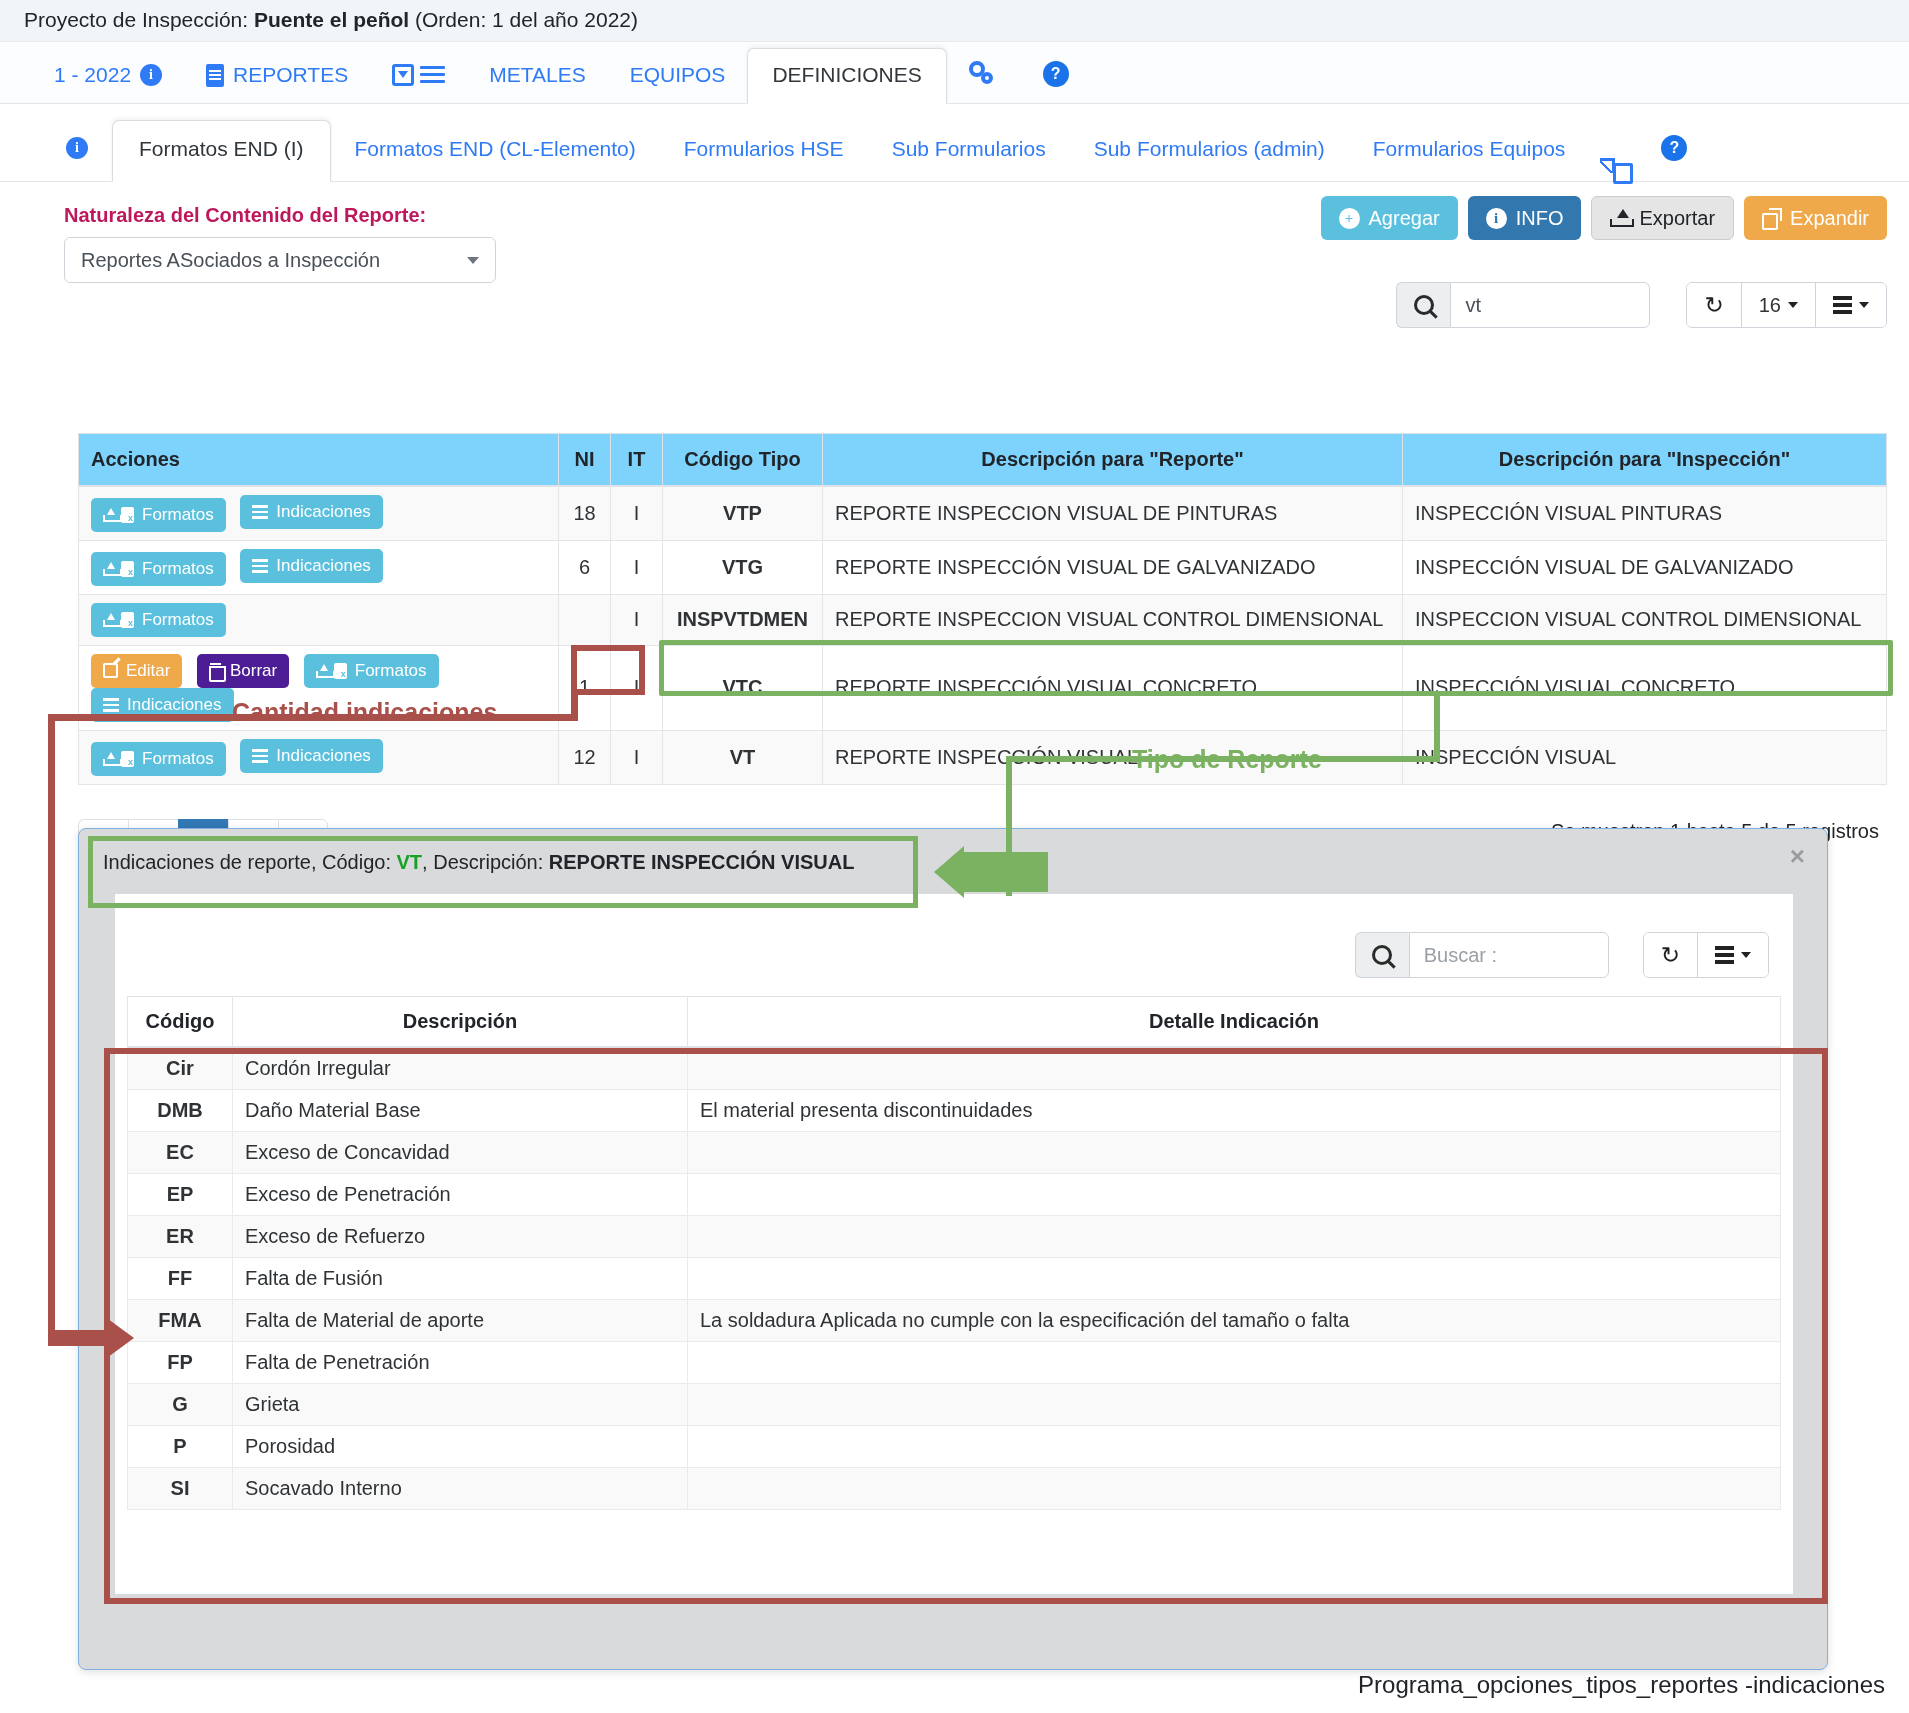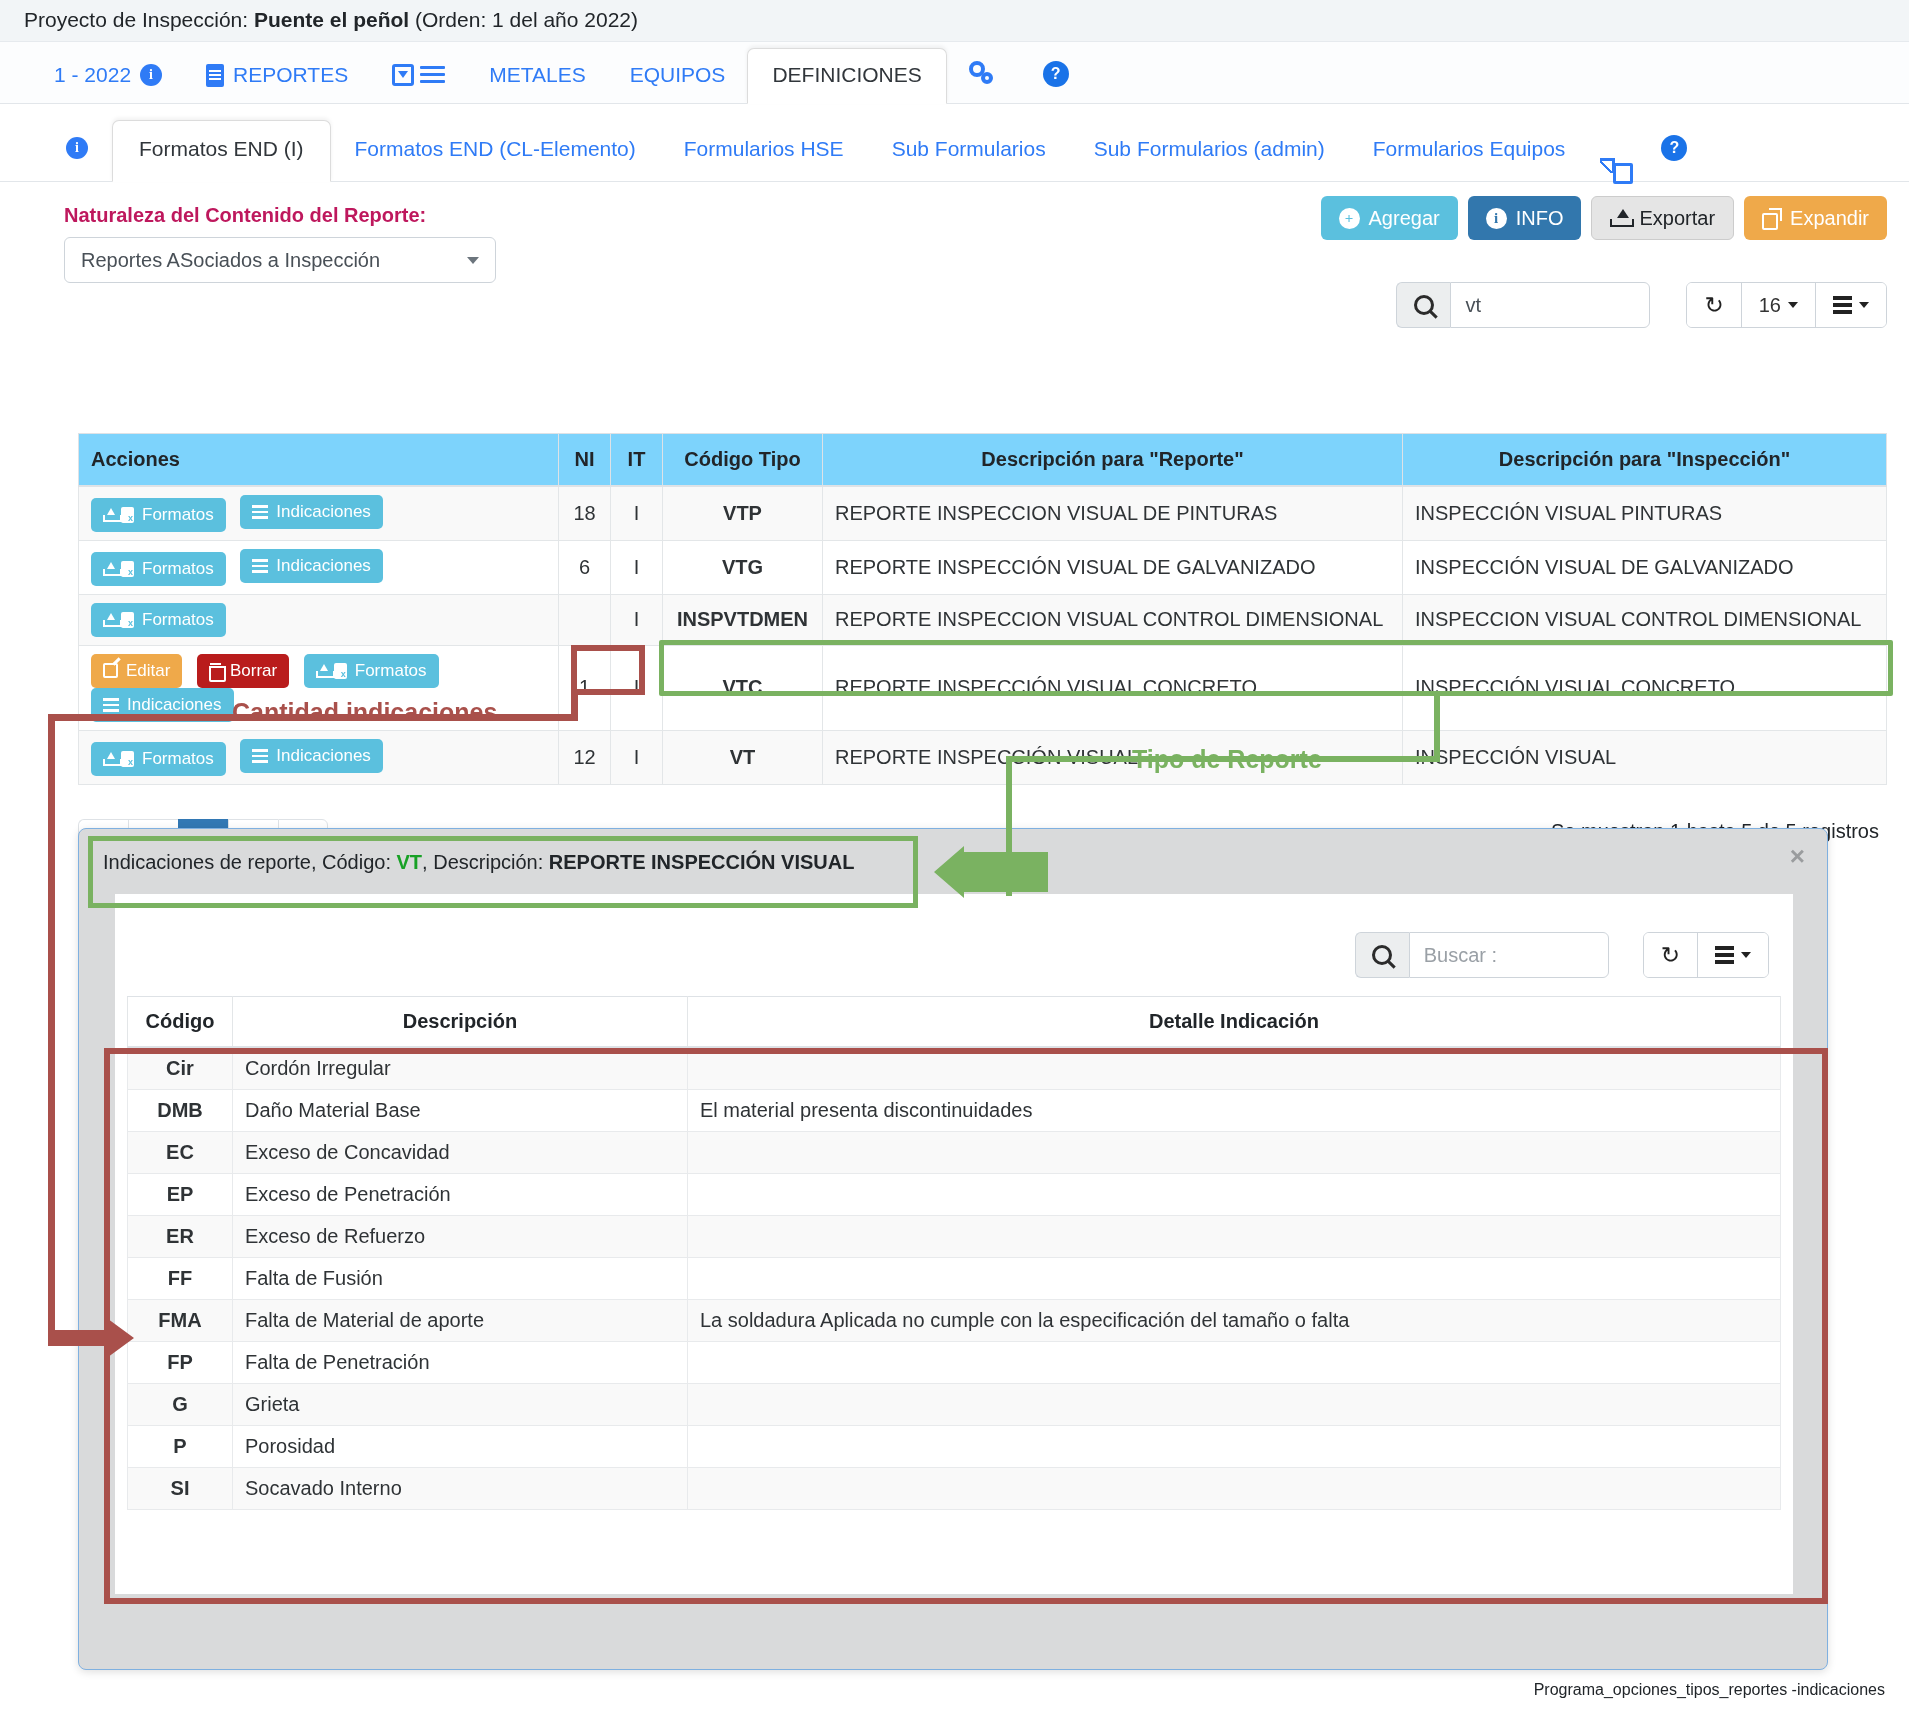--- a/index.html
+++ b/index.html
@@ -218,21 +218,21 @@
   table.main tbody tr:nth-child(odd){ background:#f9f9f9;}
   table.main tbody tr:nth-child(even){ background:#ffffff;}
   .c-code { color:#18a126; font-weight:bold; text-align:center; }
   .c-ni, .c-it { text-align:center; }
   .pill {
     display:inline-flex; align-items:center; gap:8px;
     background:#5bc0de; color:#fff; border-radius:5px;
     font-size:17px; padding:7px 12px; margin-right:9px; white-space:nowrap;
   }
   .pill.edit{ background:#efa94a;}
-  .pill.del{ background:#b91c1c;}
+  .pill.del{ background:#4c1d95;}
   .pill .fx { display:flex; align-items:center; gap:3px;}
   .ico-up{ width:15px;height:14px;position:relative;display:inline-block;}
   .ico-up:before{content:"";position:absolute;bottom:0;left:0;width:15px;height:5px;
     border:2px solid #fff;border-top:none;}
   .ico-up:after{content:"";position:absolute;left:4px;top:0;width:0;height:0;
     border-left:4px solid transparent;border-right:4px solid transparent;border-bottom:7px solid #fff;}
   .ico-xls{width:13px;height:16px;background:#fff;border-radius:2px;position:relative;display:inline-block;}
   .ico-xls:after{content:"x";position:absolute;right:1px;bottom:0px;font-size:9px;color:#5bc0de;
     font-weight:bold;line-height:1;}
   .ico-lines{width:16px;display:inline-block;}
@@ -297,21 +297,21 @@
   .ann { position:absolute; pointer-events:none; }
   .green-box { border: 5px solid #7ab261; }
   .red-box { border: 6px solid #a9504b; }
   .ann-label { position:absolute; font-weight:bold; font-size:25px; }
   .lbl-green { color:#7ab261; }
   .lbl-red { color:#a9504b; }
   .ann-line-g { position:absolute; background:#7ab261; }
   .ann-line-r { position:absolute; background:#a9504b; }
 
   .footer-cap {
-    position:absolute; right:24px; bottom: 14px; font-size: 16px; color:#212529;
+    position:absolute; right:24px; bottom: 14px; font-size: 24px; color:#212529;
   }
 </style>
 </head>
 <body>
 
 <div class="topbar">
   <span>Proyecto de Inspección:</span>
   <b>Puente el peñol</b>
   <span>(Orden: 1 del año 2022)</span>
 </div>

